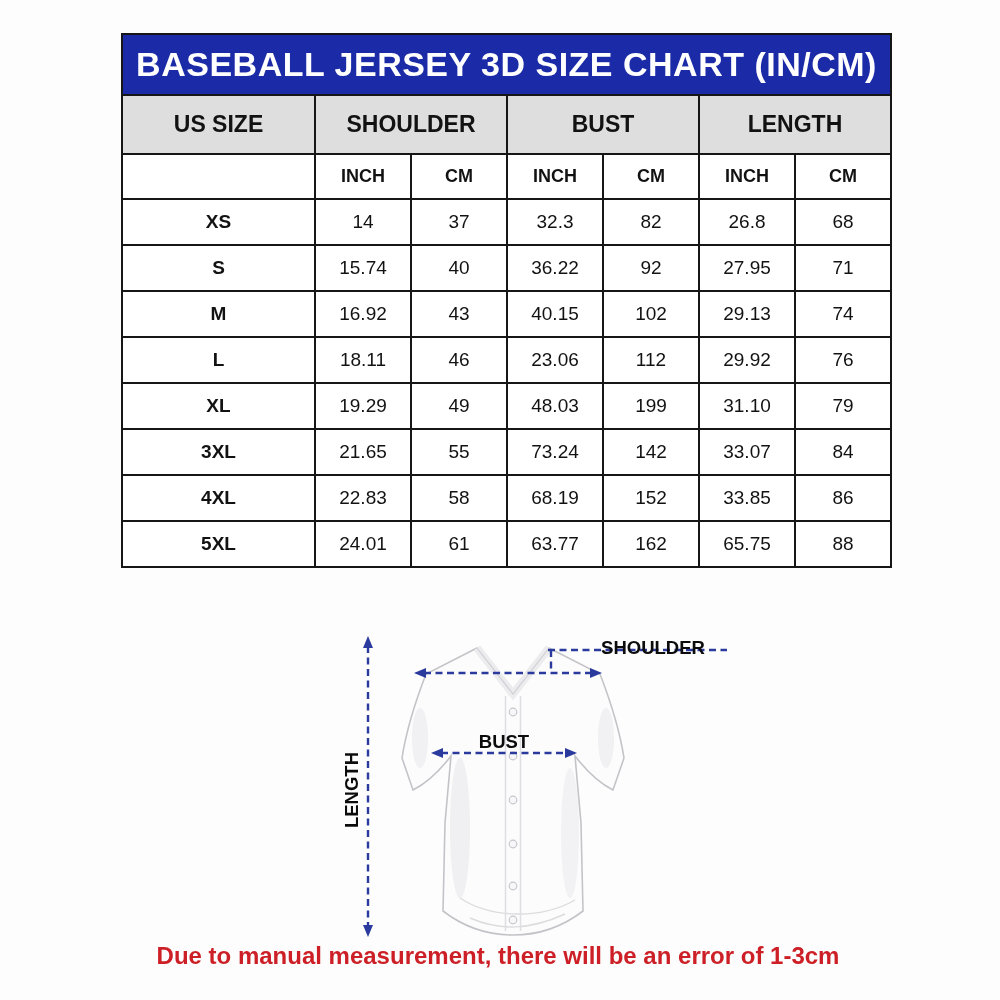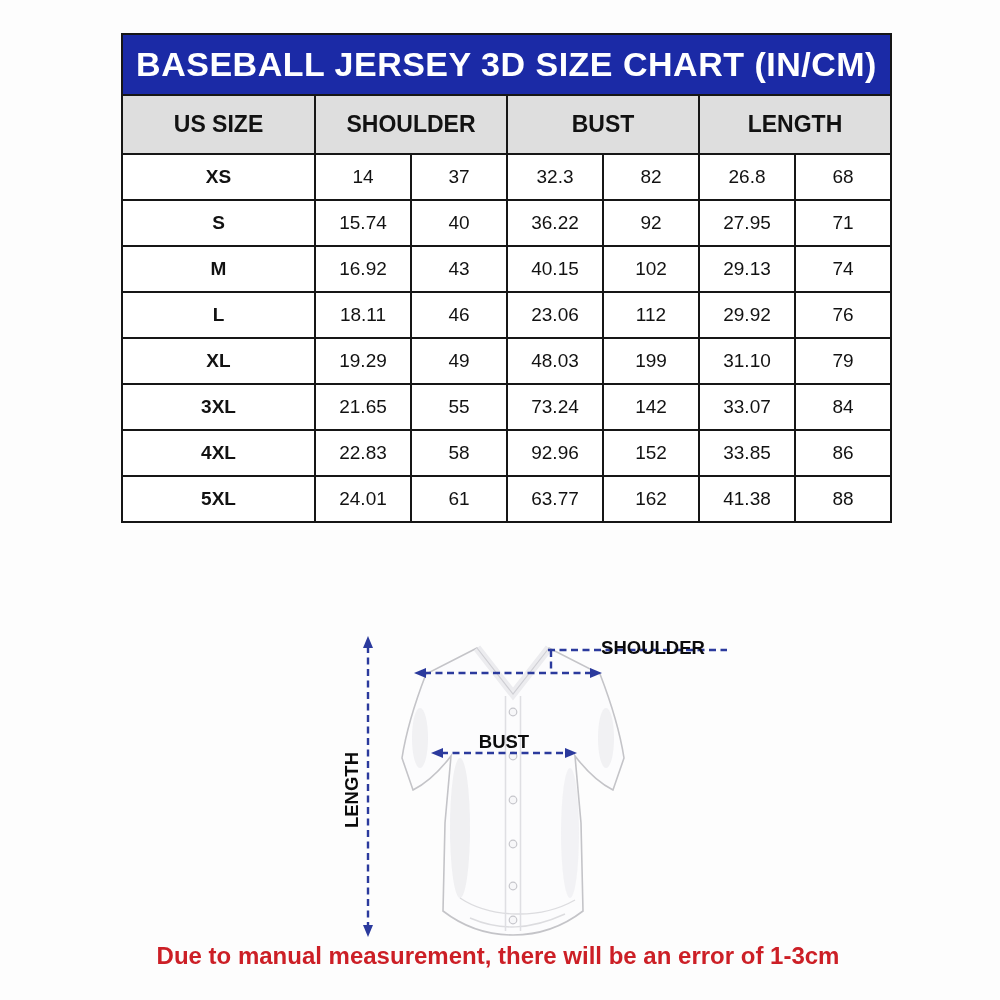--- a/index.html
+++ b/index.html
@@ -57,20 +57,29 @@
     <thead>
       <tr class="title-row">
         <th colspan="7">BASEBALL JERSEY 3D SIZE CHART (IN/CM)</th>
       </tr>
       <tr class="group-row">
         <th>US SIZE</th>
         <th colspan="2">SHOULDER</th>
         <th colspan="2">BUST</th>
         <th colspan="2">LENGTH</th>
       </tr>
+      <tr class="unit-row">
+        <th></th>
+        <th>INCH</th>
+        <th>CM</th>
+        <th>INCH</th>
+        <th>CM</th>
+        <th>INCH</th>
+        <th>CM</th>
+      </tr>
     </thead>
     <tbody>
       <tr>
         <td class="size-cell">XS</td>
         <td>14</td>
         <td>37</td>
         <td>32.3</td>
         <td>82</td>
         <td>26.8</td>
         <td>68</td>
@@ -117,32 +126,32 @@
         <td>55</td>
         <td>73.24</td>
         <td>142</td>
         <td>33.07</td>
         <td>84</td>
       </tr>
       <tr>
         <td class="size-cell">4XL</td>
         <td>22.83</td>
         <td>58</td>
-        <td>92.96</td>
+        <td>68.19</td>
         <td>152</td>
         <td>33.85</td>
         <td>86</td>
       </tr>
       <tr>
         <td class="size-cell">5XL</td>
         <td>24.01</td>
         <td>61</td>
         <td>63.77</td>
         <td>162</td>
-        <td>41.38</td>
+        <td>65.75</td>
         <td>88</td>
       </tr>
     </tbody>
   </table>
 
   <svg id="jersey-svg" width="400" height="317" viewBox="0 0 400 317">
 
     <g>
       <path d="M137,20 L86,46 C76,72 66,104 62,130 L73,162 C87,155 101,141 111,128
                L105,195 L103,283 C125,300 148,307 173,307 C198,307 221,300 243,283

